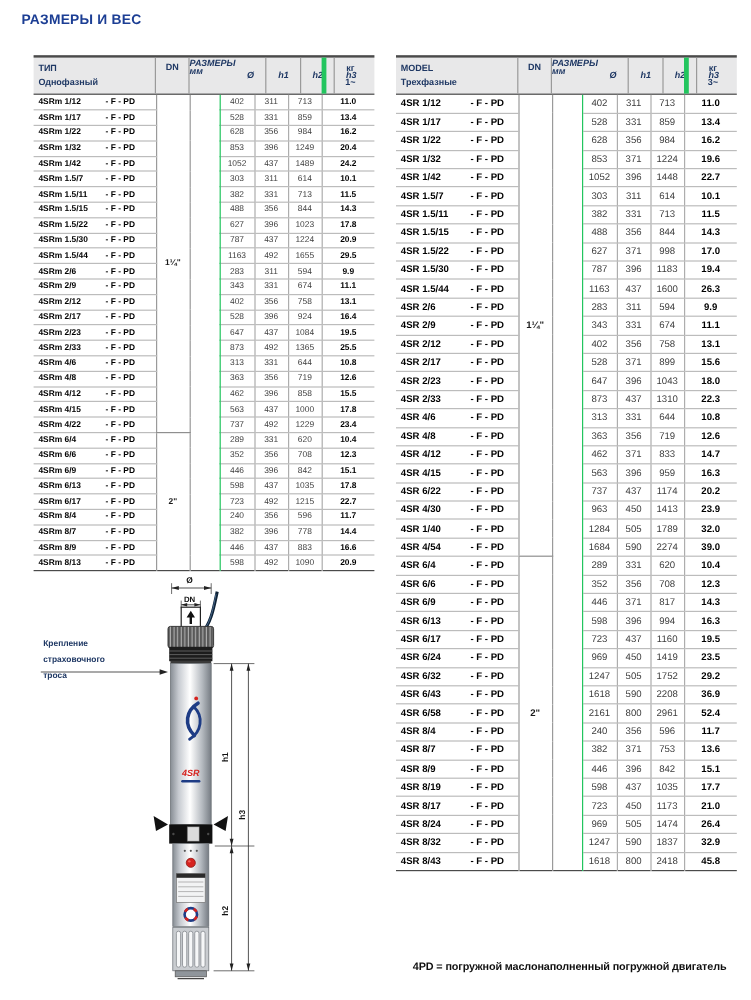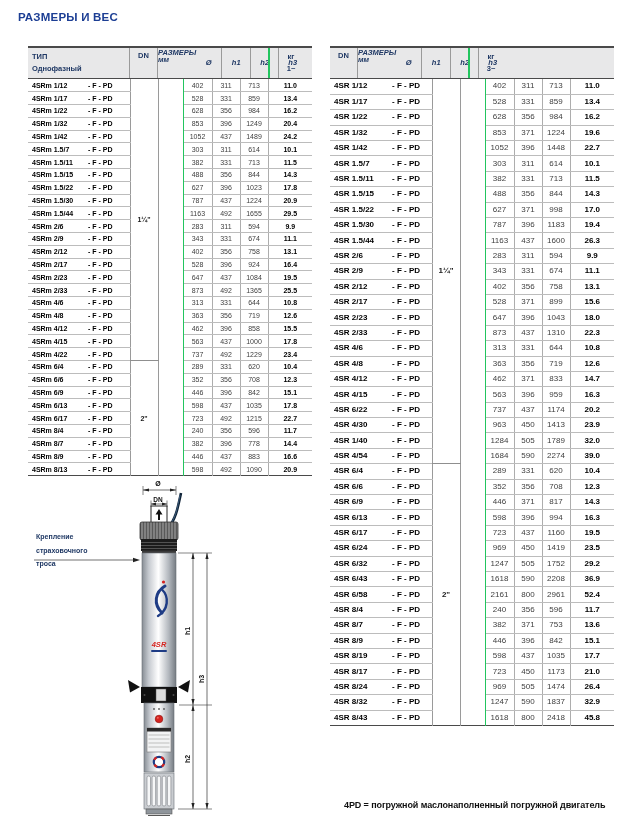--- a/index.html
+++ b/index.html
@@ -21,21 +21,21 @@
     border-top:2px solid #4a4a4a; border-bottom:1.5px solid #4a4a4a;
     color:#1f3864; font-weight:bold; font-size:7.5px; line-height:1;
   }
   .hc-type { width:102px; display:flex; flex-direction:column; justify-content:space-around; padding:3px 0 3px 4px; border-right:1px solid #9a9a9a; }
   .hc-dn   { width:28px; text-align:center; padding-top:4px; border-right:1px solid #9a9a9a; }
   .hc-dims { width:110px; display:flex; flex-direction:row;font-style:italic; }
   .hc-dims-top { height:16px; display:flex; align-items:center; justify-content:center; }
   .hc-dims-sub { flex:1; display:flex; }
   .hc-sub  { display:flex; align-items:center; justify-content:center; }
   .hc-sub + .hc-sub { border-left:1px solid #9a9a9a; }
-  .hc-kg   { width:44px; border-left:2px solid #22c55e; display:flex; flex-direction:column; justify-content:space-around; align-items:center; padding:3px 0; }
+  .hc-kg   { width:44px; border-left:4px solid #22c55e; display:flex; flex-direction:column; justify-content:space-around; align-items:center; padding:3px 0; }
 
   
   table { border-collapse:collapse; table-layout:fixed; width:284px; border-bottom:1.5px solid #4a4a4a; }
   td { padding:0; line-height:1; text-align:center; color:#3d3d3d; white-space:nowrap; overflow:hidden; border-bottom:1px solid #bcbcbc; }
   .t-left  td { height:12.8px; font-size:7px; }
   .t-right td { height:15.4px; font-size:8px; }
   td.model { text-align:left; padding-left:4px; font-weight:bold; color:#000; border-right:1px solid #9a9a9a; }
   .t-left  td.model .mn { display:inline-block; width:56px; }
   .t-right td.model .mn { display:inline-block; width:58px; }
   td.dn  { font-weight:bold; color:#1a1a1a; border-right:1px solid #9a9a9a; border-bottom:1px solid #8f8f8f; background:#fff; }
@@ -311,20 +311,24 @@
           <td class="num">492</td>
           <td class="num">1090</td>
           <td class="kg">20.9</td>
         </tr>
       </tbody>
   </table>
 </div>
 
 <div class="tblwrap" id="wrap-right">
   <div class="thead">
+    <div class="hc-type">
+      <div>MODEL</div>
+      <div>Трехфазные</div>
+    </div>
     <div class="hc-dn">DN</div>
     <div class="hc-dims">
       <div class="hc-dims-top">РАЗМЕРЫ мм</div>
       <div class="hc-dims-sub">
         <div class="hc-sub" style="width:25px">Ø</div>
         <div class="hc-sub" style="width:29px">h1</div>
         <div class="hc-sub" style="width:28px">h2</div>
         <div class="hc-sub" style="width:28px">h3</div>
       </div>
     </div>

